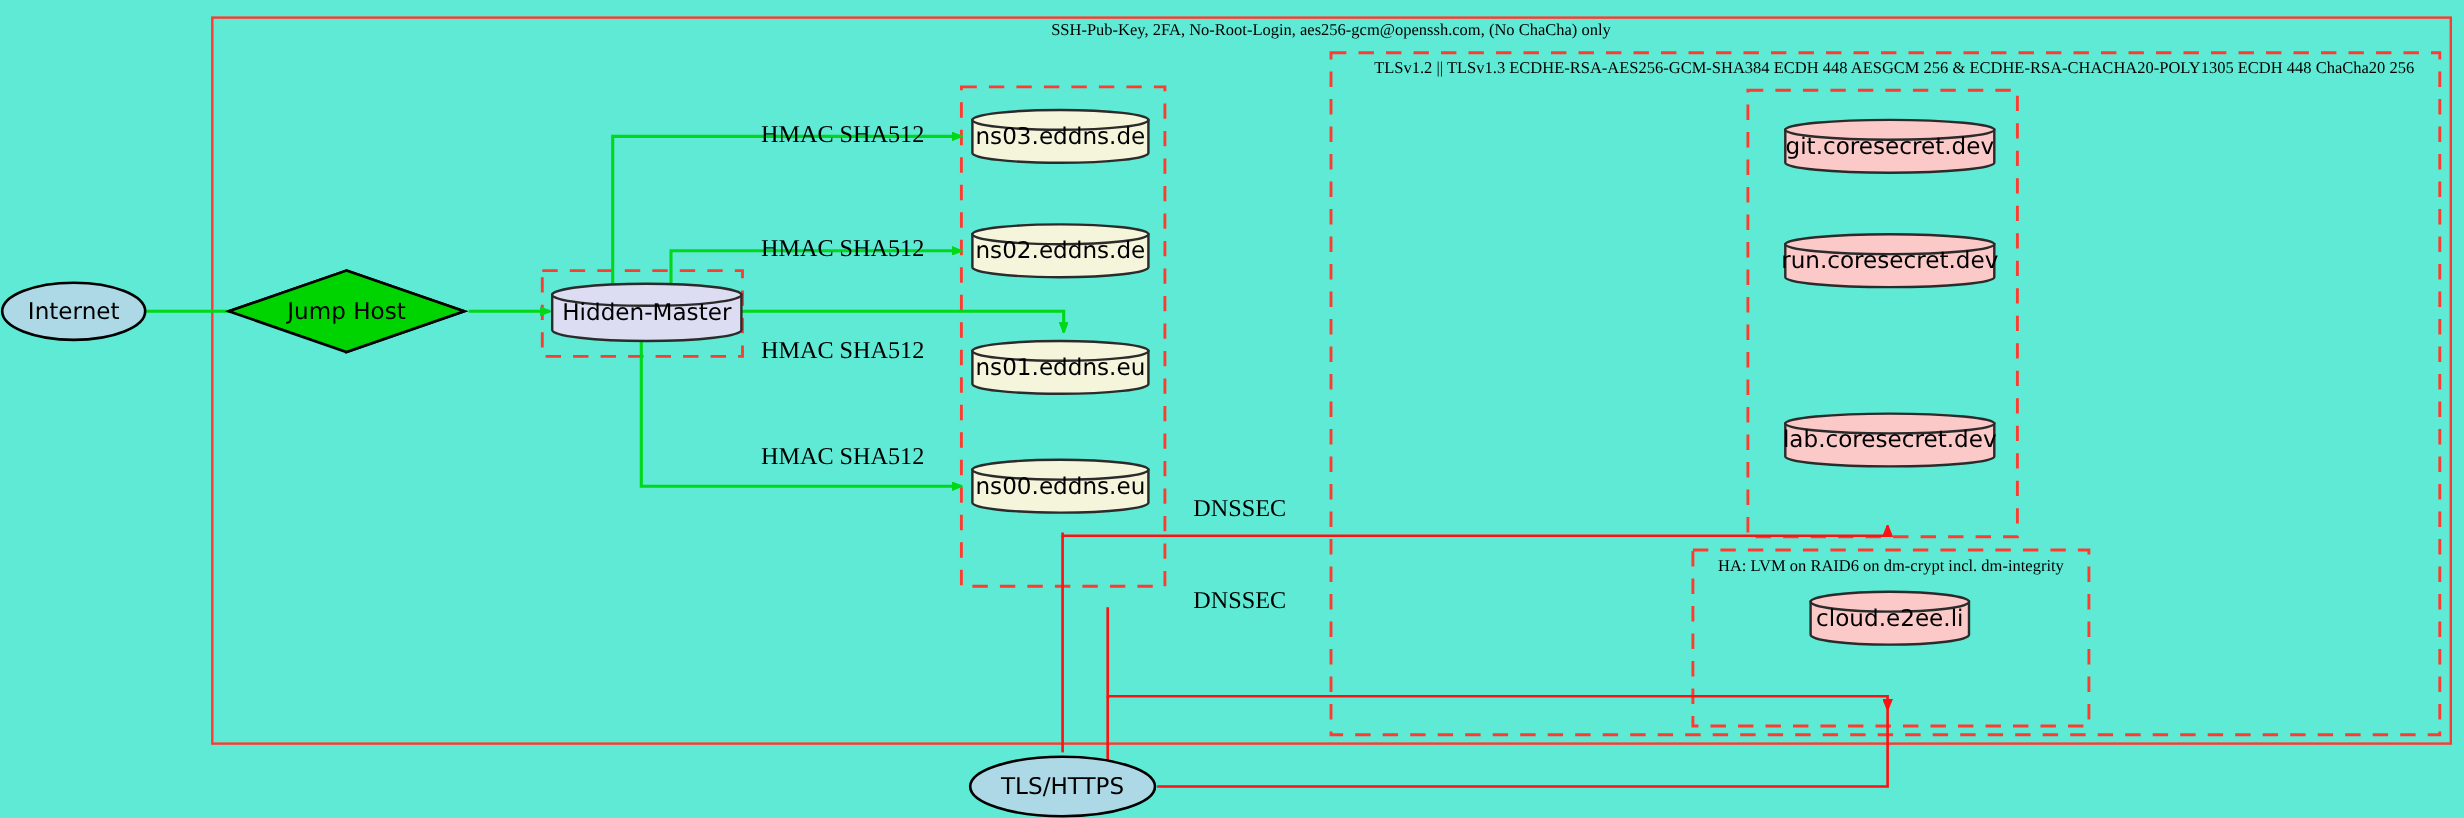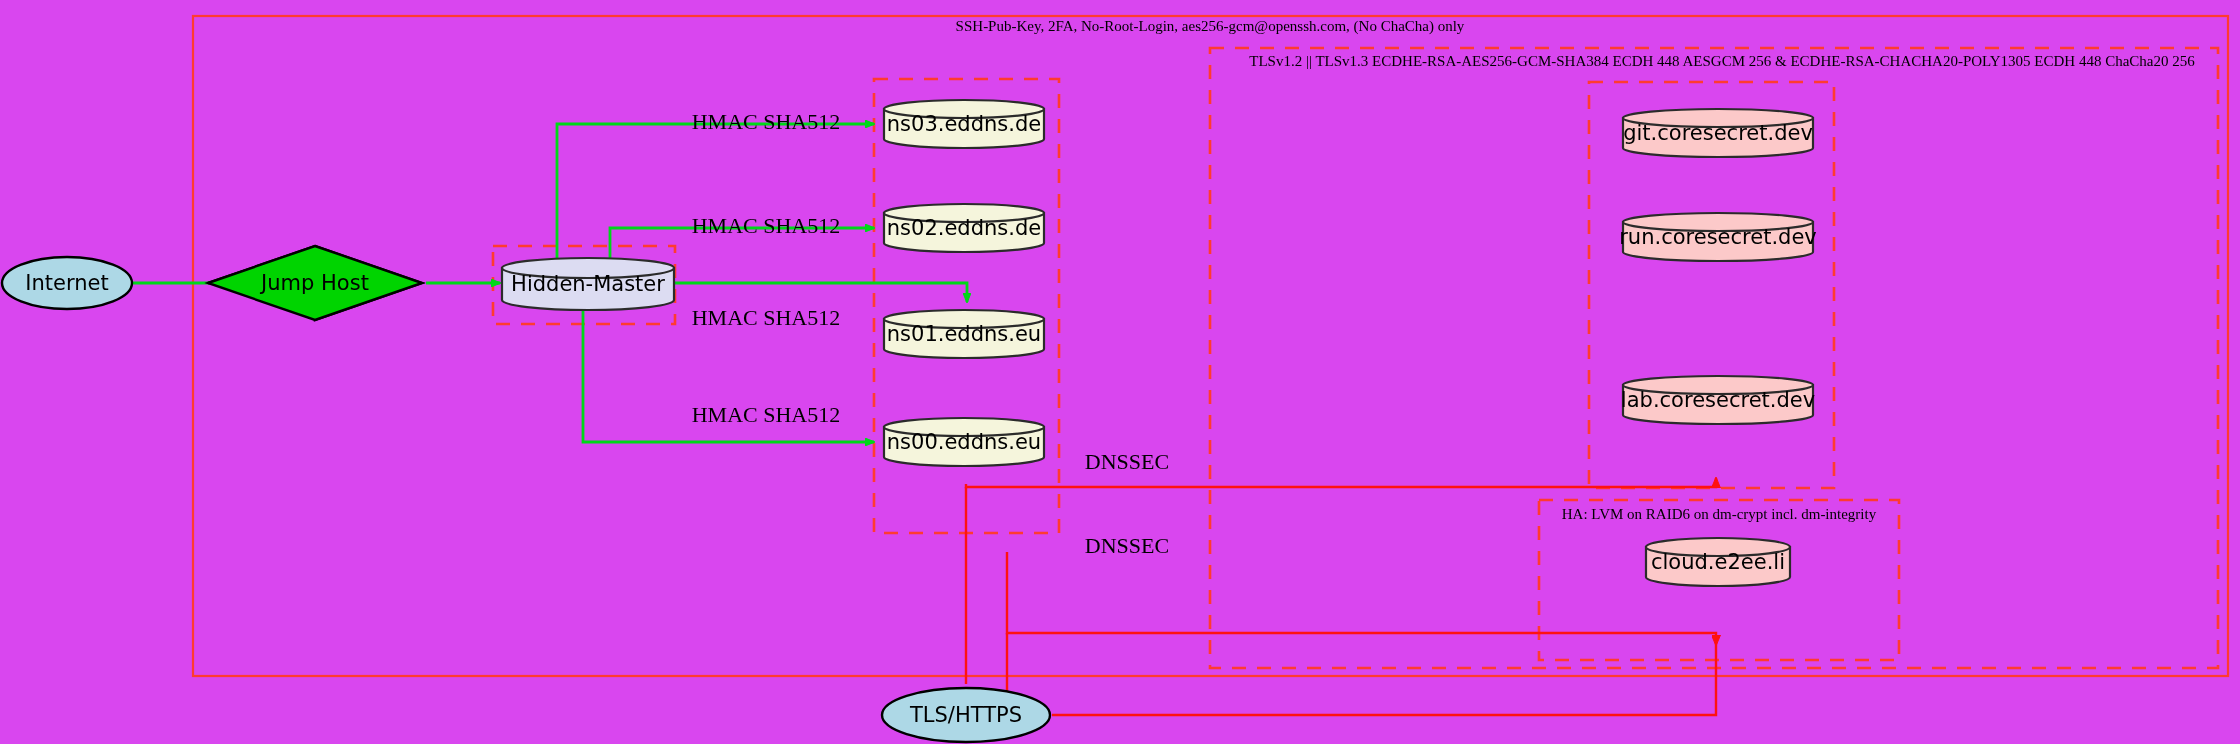--- a/index.html
+++ b/index.html
@@ -8,21 +8,21 @@
     padding: 0;
     background: #ffffff;
   }
   body {
     font-family: "Liberation Sans", sans-serif;
   }
   #canvas {
     position: relative;
     width: 2240px;
     height: 744px;
-    background: #d946ef;
+    background: #5eead4;
     overflow: hidden;
   }
   #diagram-svg {
     position: absolute;
     left: 0;
     top: 0;
     width: 2240px;
     height: 744px;
   }
   .node-label {

